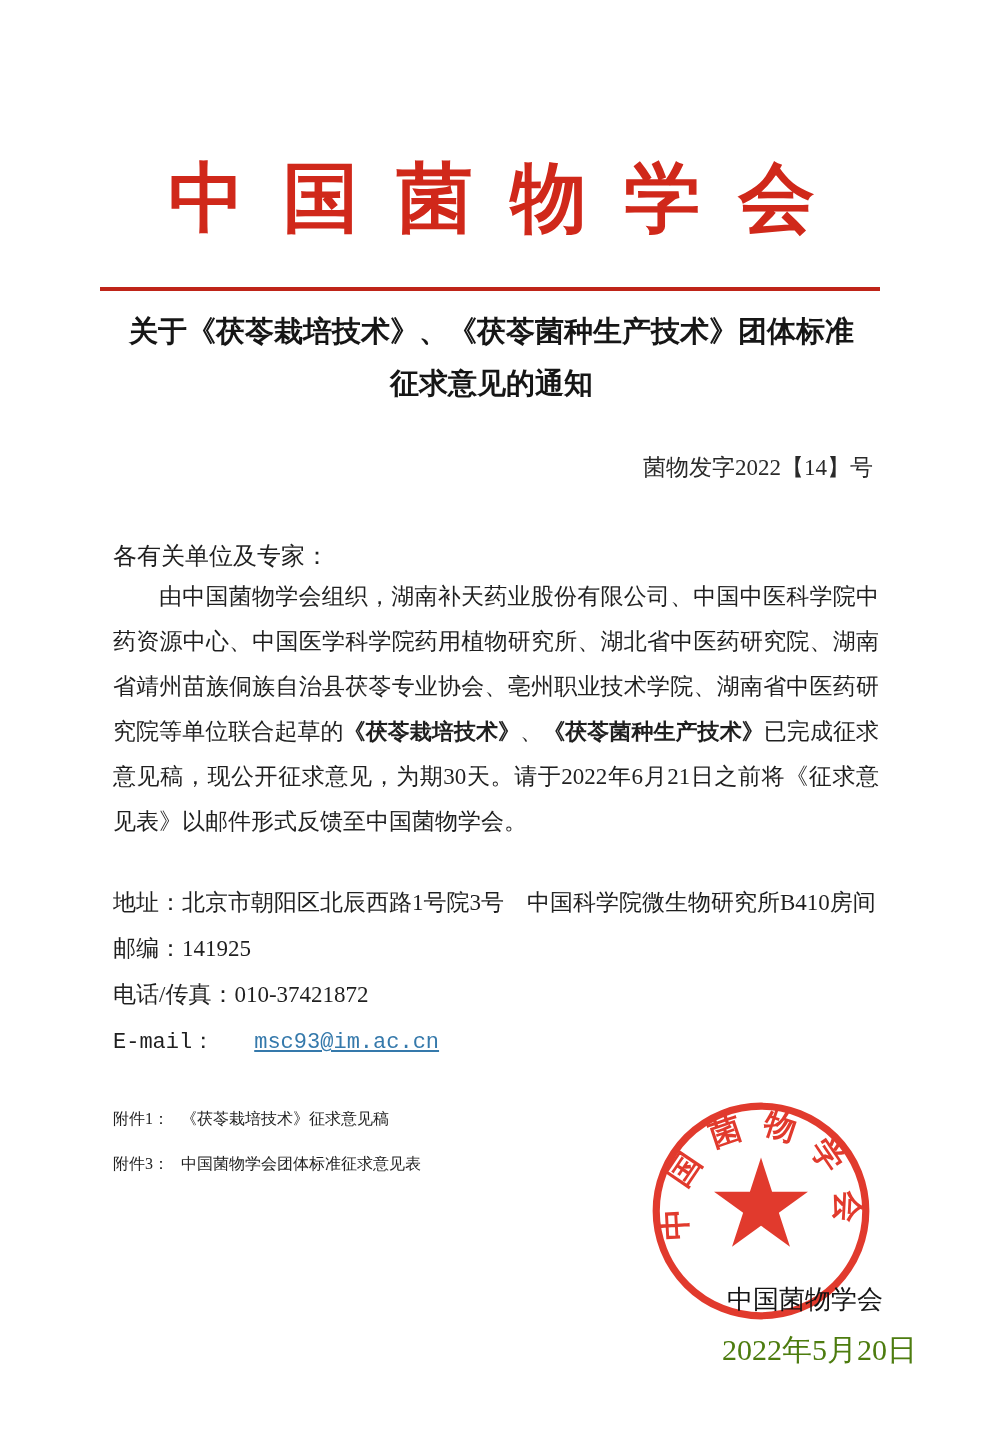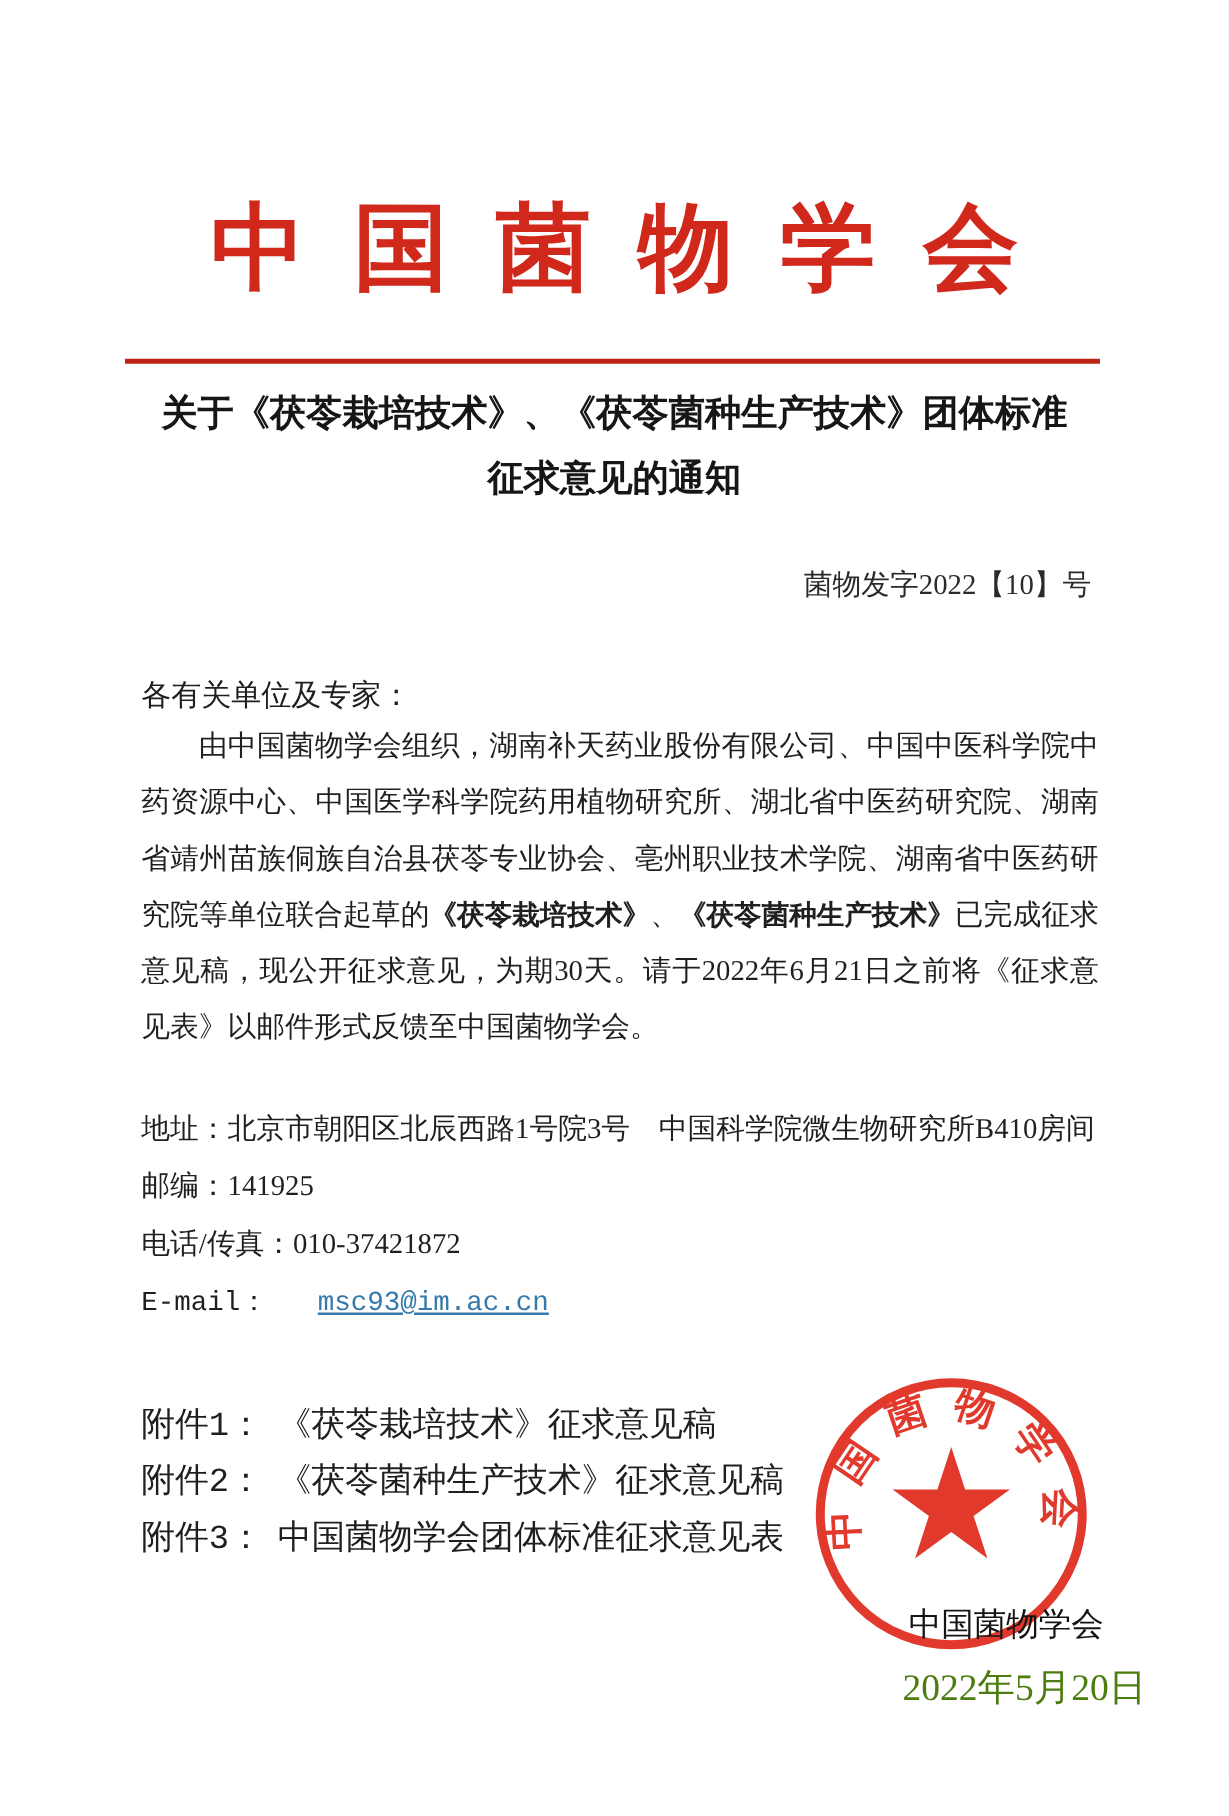--- a/index.html
+++ b/index.html
@@ -82,23 +82,22 @@
   .email-link {
     color: var(--email-blue);
     text-decoration: underline;
     font-family: "Liberation Mono", "DejaVu Sans Mono", monospace;
     font-size: 22px;
     cursor: pointer;
     margin-left: 40px;
   }
   .attachments {
     position: absolute;
-    top: 1120px; left: 113px;
-    font-size: 27px;
-    font-family: Liberation Mono, monospace;
+    top: 1096px; left: 113px;
+    font-size: 16px;
   }
   .attachments .a-line { line-height: 45px; }
   .attachments .a-label { margin-right: 12px; }
   .seal {
     position: absolute;
     left: 648px; top: 1098px;
     width: 226px; height: 226px;
     opacity: 0.92;
   }
   .seal text {
@@ -128,21 +127,21 @@
 
   <div class="org-header">中国菌物学会</div>
 
   <div class="red-rule"></div>
 
   <div class="doc-title">
     <div>关于《茯苓栽培技术》、《茯苓菌种生产技术》团体标准</div>
     <div>征求意见的通知</div>
   </div>
 
-  <div class="doc-number">菌物发字2022【10】号</div>
+  <div class="doc-number">菌物发字2022【14】号</div>
 
   <div class="salutation">各有关单位及专家：</div>
 
   <p class="paragraph"><span>由中国菌物学会组织，湖南补天药业股份有限公司、中国中医科学院中药资源中心、中国医学科学院药用植物研究所、湖北省中医药研究院、湖南省靖州苗族侗族自治县茯苓专业协会、亳州职业技术学院、湖南省中医药研究院等单位联合起草的</span><span class="book">《茯苓栽培技术》</span><span>、</span><span class="book">《茯苓菌种生产技术》</span><span>已完成征求意见稿，现公开征求意见，为期30天。请于2022年6月21日之前将《征求意见表》以邮件形式反馈至中国菌物学会。</span></p>
 
   <div class="contact">
     <div class="c-line">
       <span>地址：</span><span>北京市朝阳区北辰西路1号院3号　中国科学院微生物研究所B410房间</span>
     </div>
     <div class="c-line">
@@ -154,23 +153,20 @@
     <div class="c-line">
       <span class="mono">E-mail：</span><a class="email-link">msc93@im.ac.cn</a>
     </div>
   </div>
 
   <div class="attachments">
     <div class="a-line">
       <span class="a-label">附件1：</span><span>《茯苓栽培技术》征求意见稿</span>
     </div>
     <div class="a-line">
-      <span class="a-label">附件2：</span><span>《茯苓菌种生产技术》征求意见稿</span>
-    </div>
-    <div class="a-line">
       <span class="a-label">附件3：</span><span>中国菌物学会团体标准征求意见表</span>
     </div>
   </div>
 
   <svg class="seal" viewBox="0 0 220 220" aria-hidden="true">
     <circle cx="110" cy="110" r="102" fill="none" stroke="var(--seal-red)" stroke-width="7"></circle>
     <polygon fill="var(--seal-red)" points="110,58 120.8,91.2 155.7,91.2 127.4,111.7 138.2,144.8 110,124.3 81.8,144.8 92.6,111.7 64.3,91.2 99.2,91.2"></polygon>
     <defs>
       <path id="sealArc" d="M 40.5,135.3 A 74,74 0 1 1 179.5,135.3" fill="none"></path>
     </defs>

